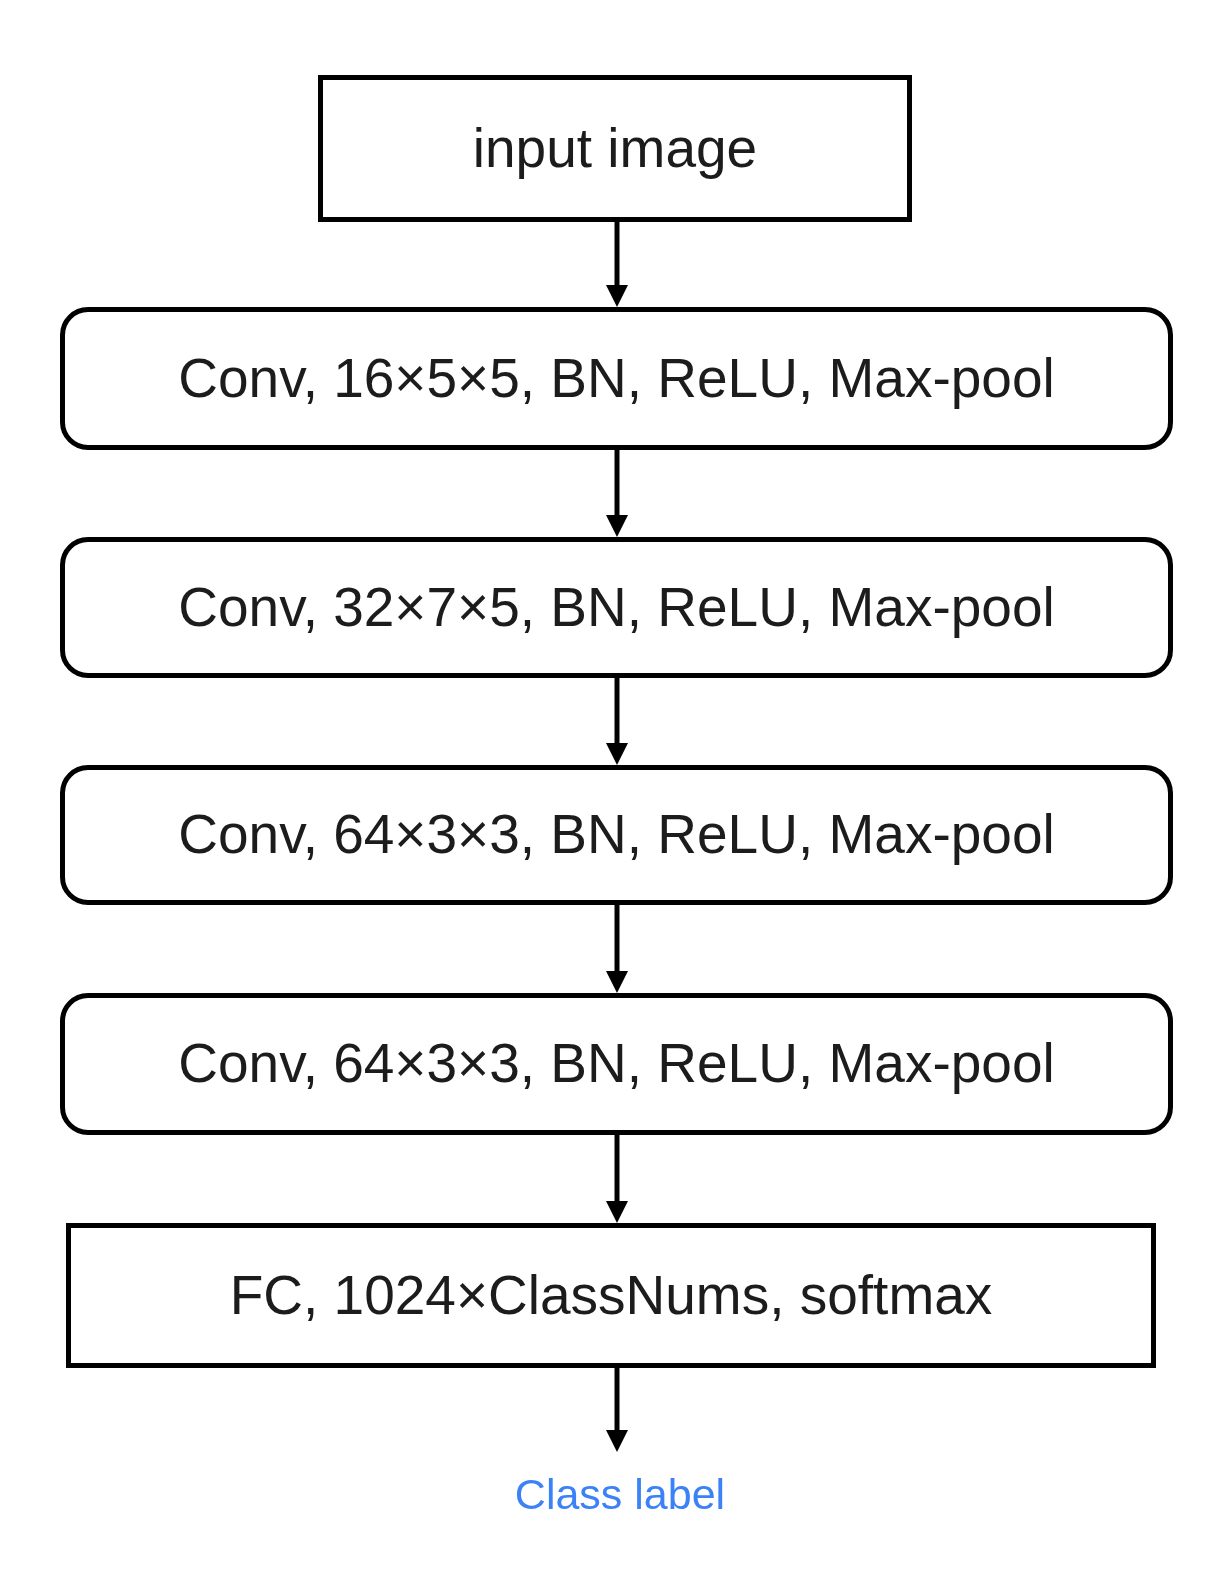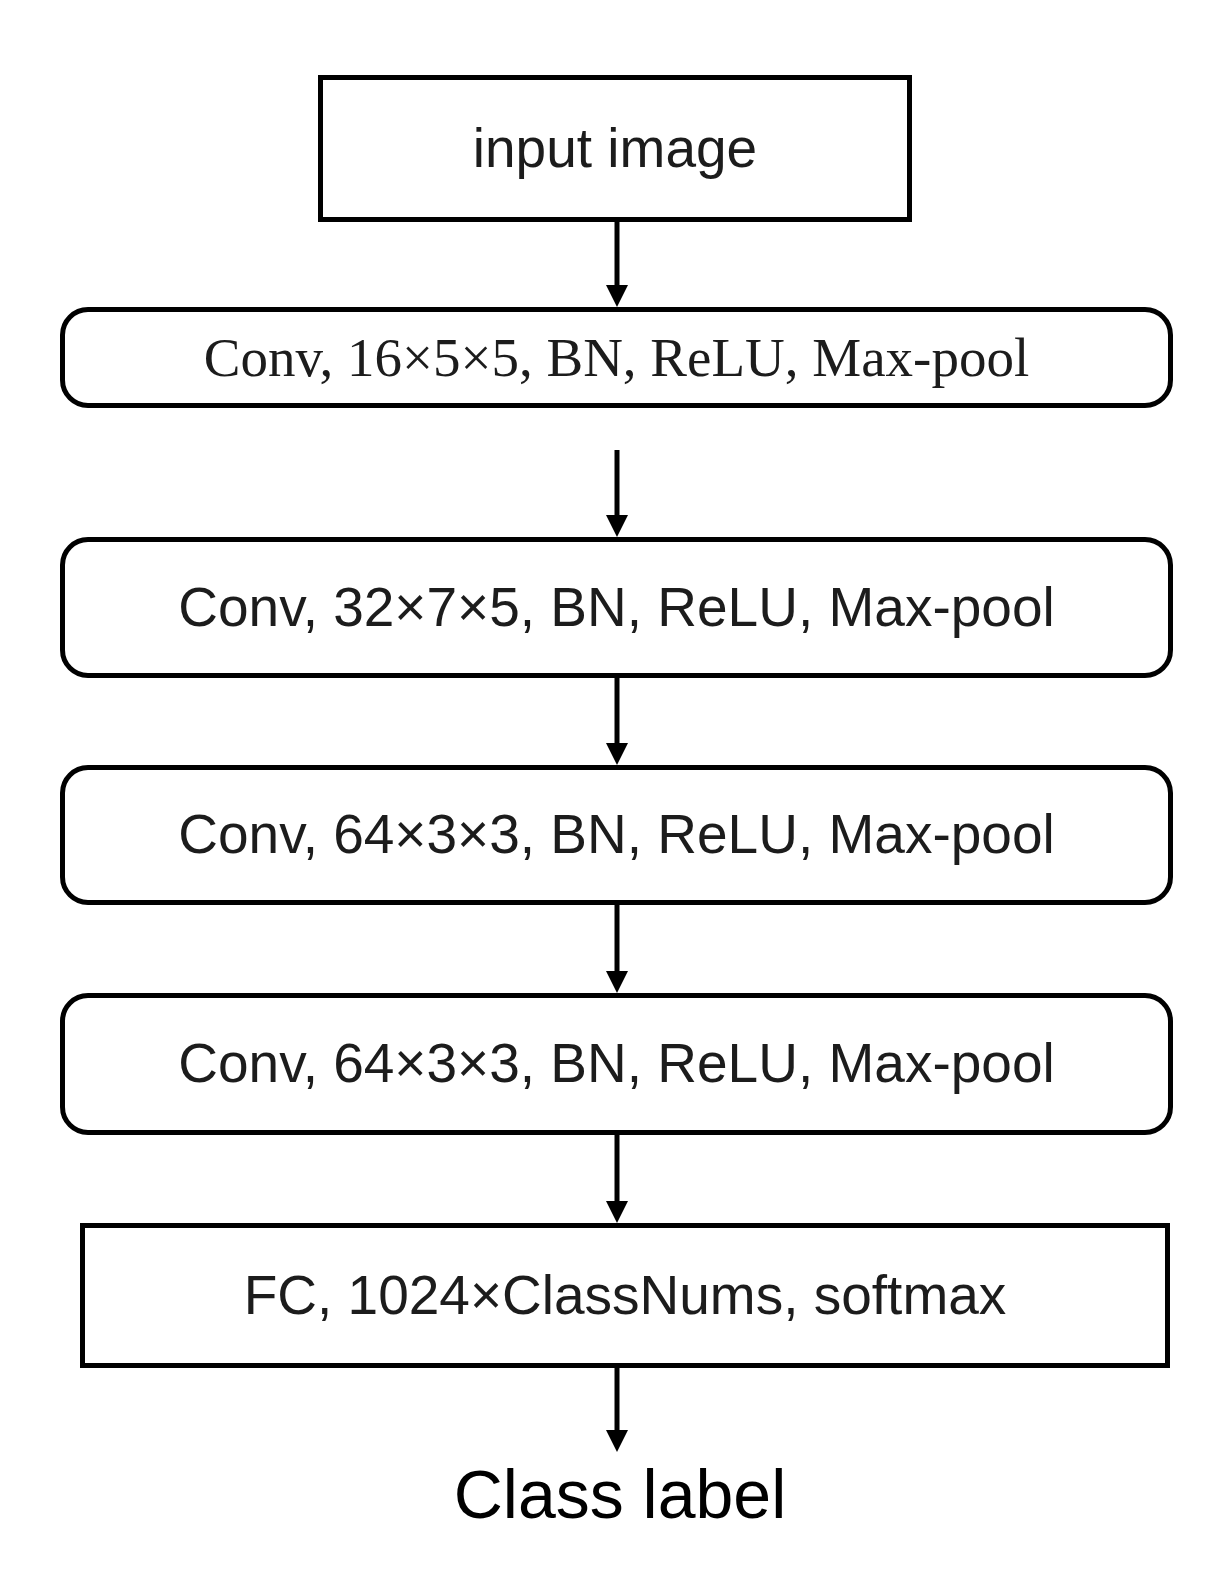--- a/index.html
+++ b/index.html
@@ -46,59 +46,59 @@
 
   
   .text-node {
     position: absolute;
     display: flex;
     align-items: center;
     justify-content: center;
     text-align: center;
   }
   .text-node .node-label {
-    font-size: 68px;
-    color: #000000;
+    font-size: 43px;
+    color: #3b82f6;
   }
 
   
   .arrow {
     position: absolute;
   }
   .arrow svg {
     display: block;
     overflow: visible;
   }
 </style>
 </head>
 <body>
 
 <div id="canvas">
 
   <div class="node rect" style="left:318px; top:75px; width:594px; height:147px;">
     <span class="node-label">input image</span>
   </div>
 
-  <div class="node rounded" style="left:60px; top:307px; width:1113px; height:101px;font-family:Liberation Serif, serif;">
+  <div class="node rounded" style="left:60px; top:307px; width:1113px; height:143px;">
     <span class="node-label">Conv, 16×5×5, BN, ReLU, Max-pool</span>
   </div>
 
   <div class="node rounded" style="left:60px; top:537px; width:1113px; height:141px;">
     <span class="node-label">Conv, 32×7×5, BN, ReLU, Max-pool</span>
   </div>
 
   <div class="node rounded" style="left:60px; top:765px; width:1113px; height:140px;">
     <span class="node-label">Conv, 64×3×3, BN, ReLU, Max-pool</span>
   </div>
 
   <div class="node rounded" style="left:60px; top:993px; width:1113px; height:142px;">
     <span class="node-label">Conv, 64×3×3, BN, ReLU, Max-pool</span>
   </div>
 
-  <div class="node rect" style="left:80px; top:1223px; width:1090px; height:145px;">
+  <div class="node rect" style="left:66px; top:1223px; width:1090px; height:145px;">
     <span class="node-label">FC, 1024×ClassNums, softmax</span>
   </div>
 
   <div class="text-node" style="left:430px; top:1455px; width:380px; height:80px;">
     <span class="node-label">Class label</span>
   </div>
 
   <div class="arrow" style="left:605px; top:222px; width:24px; height:85px;">
     <svg width="24" height="85" viewBox="0 0 24 85">
       <line x1="12" y1="0" x2="12" y2="68" stroke="#000000" stroke-width="5"></line>

